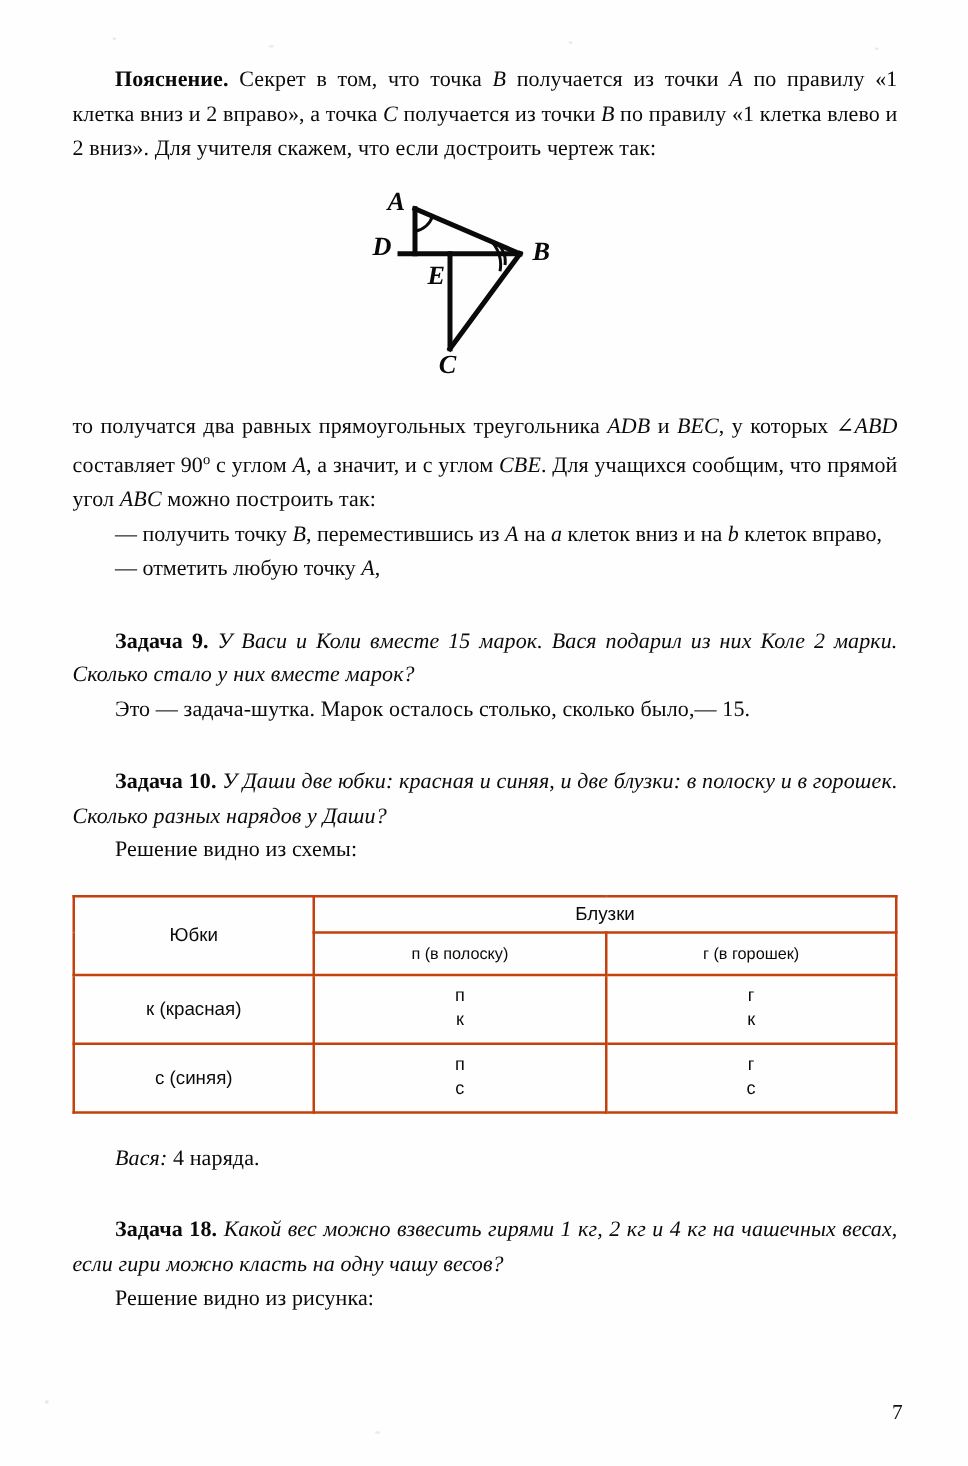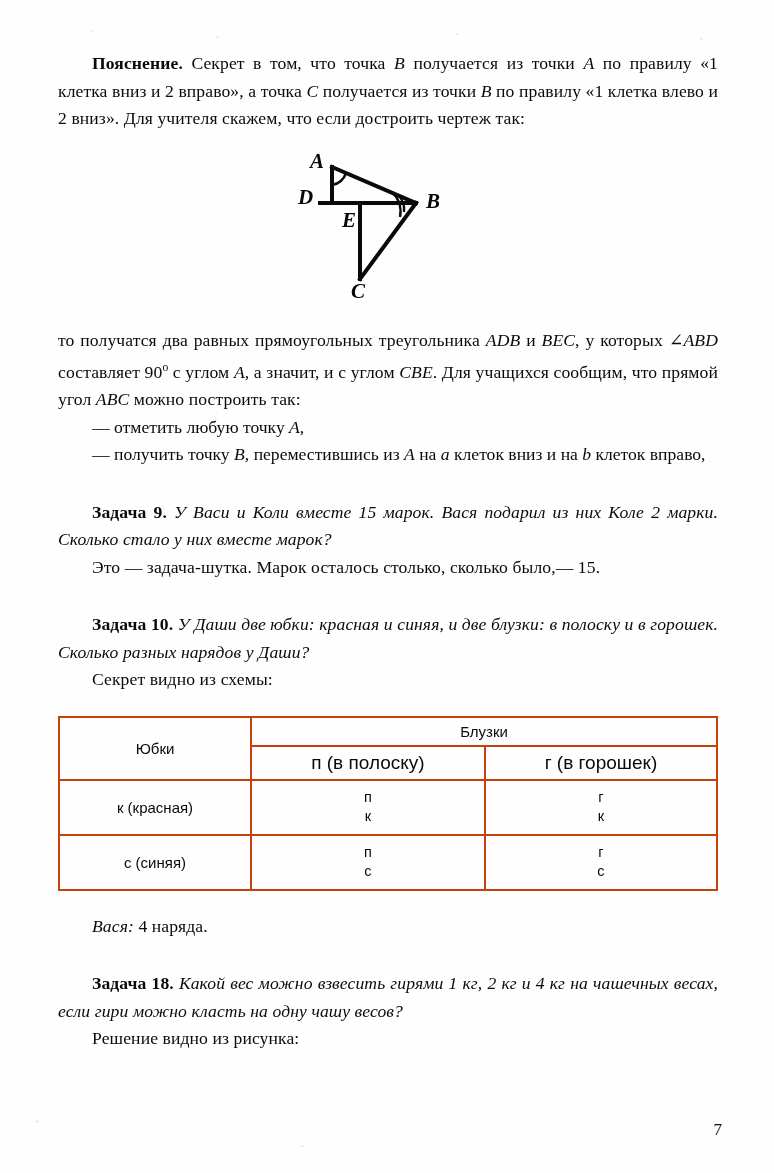--- a/index.html
+++ b/index.html
@@ -108,21 +108,21 @@
     text-align: center;
     vertical-align: middle;
   }
   td.skirts-head {
     width: 190px;
     height: 60px;
     font-size: 15px;
     margin-left: 18px;
   }
   td.blouses-head { height: 27px; font-size: 15px; }
-  td.sub-head { height: 32px; font-size: 19px; }
+  td.sub-head { height: 32px; font-size: 13px; }
   td.rowlabel {
     width: 190px;
     height: 53px;
     text-align: left;
     padding-left: 16px;
     font-size: 15px;
   }
   td.combo {
     height: 53px;
     line-height: 19px;
@@ -190,36 +190,36 @@
         <span class="fig-label" style="left:38px;top:55px;">E</span>
         <span class="fig-label" style="left:122px;top:36px;">B</span>
         <span class="fig-label" style="left:47px;top:126px;">C</span>
       </div>
     </div>
 
     <div class="gap-md"></div>
 
     <p class="para"><span>то получатся два равных прямоугольных треугольника </span><span class="mathvar">ADB</span><span> и </span><span class="mathvar">BEC</span><span>,  у которых ∠</span><span class="mathvar">ABD</span><span> составляет 90</span><span class="sup">o</span><span> с углом </span><span class="mathvar">A</span><span>, а значит, и с углом </span><span class="mathvar">CBE</span><span>. Для учащихся сообщим, что прямой угол </span><span class="mathvar">ABC</span><span> можно построить так:</span></p>
 
+    <p class="dash-item"><span>— получить точку </span><span class="mathvar">B</span><span>, переместившись из </span><span class="mathvar">A</span><span> на </span><span class="mathvar">a</span><span> клеток вниз и на </span><span class="mathvar">b</span><span> клеток вправо,</span></p>
+
     <p class="dash-item"><span>— отметить любую точку </span><span class="mathvar">A</span><span>,</span></p>
 
-    <p class="dash-item"><span>— получить точку </span><span class="mathvar">B</span><span>, переместившись из </span><span class="mathvar">A</span><span> на </span><span class="mathvar">a</span><span> клеток вниз и на </span><span class="mathvar">b</span><span> клеток вправо,</span></p>
-
 
     <div class="gap-lg"></div>
 
     <p class="stmt para indent"><span class="lbl">Задача 9.</span><span> У Васи и Коли вместе 15 марок. Вася подарил из них Коле 2 марки. Сколько стало у них вместе марок?</span></p>
 
     <p class="para indent">Это — задача-шутка. Марок осталось столько, сколько было,— 15.</p>
 
     <div class="gap-lg"></div>
 
     <p class="stmt para indent"><span class="lbl">Задача 10.</span><span> У Даши две юбки: красная и синяя, и две блузки: в полоску и в горошек. Сколько разных нарядов у Даши?</span></p>
 
-    <p class="para indent">Секрет видно из схемы:</p>
+    <p class="para indent">Решение видно из схемы:</p>
 
     <div class="gap-md"></div>
 
     <div class="tbl-wrap">
       <table class="schema">
         <tbody>
           <tr>
             <td class="skirts-head" rowspan="2">Юбки</td>
             <td class="blouses-head" colspan="2">Блузки</td>
           </tr>

